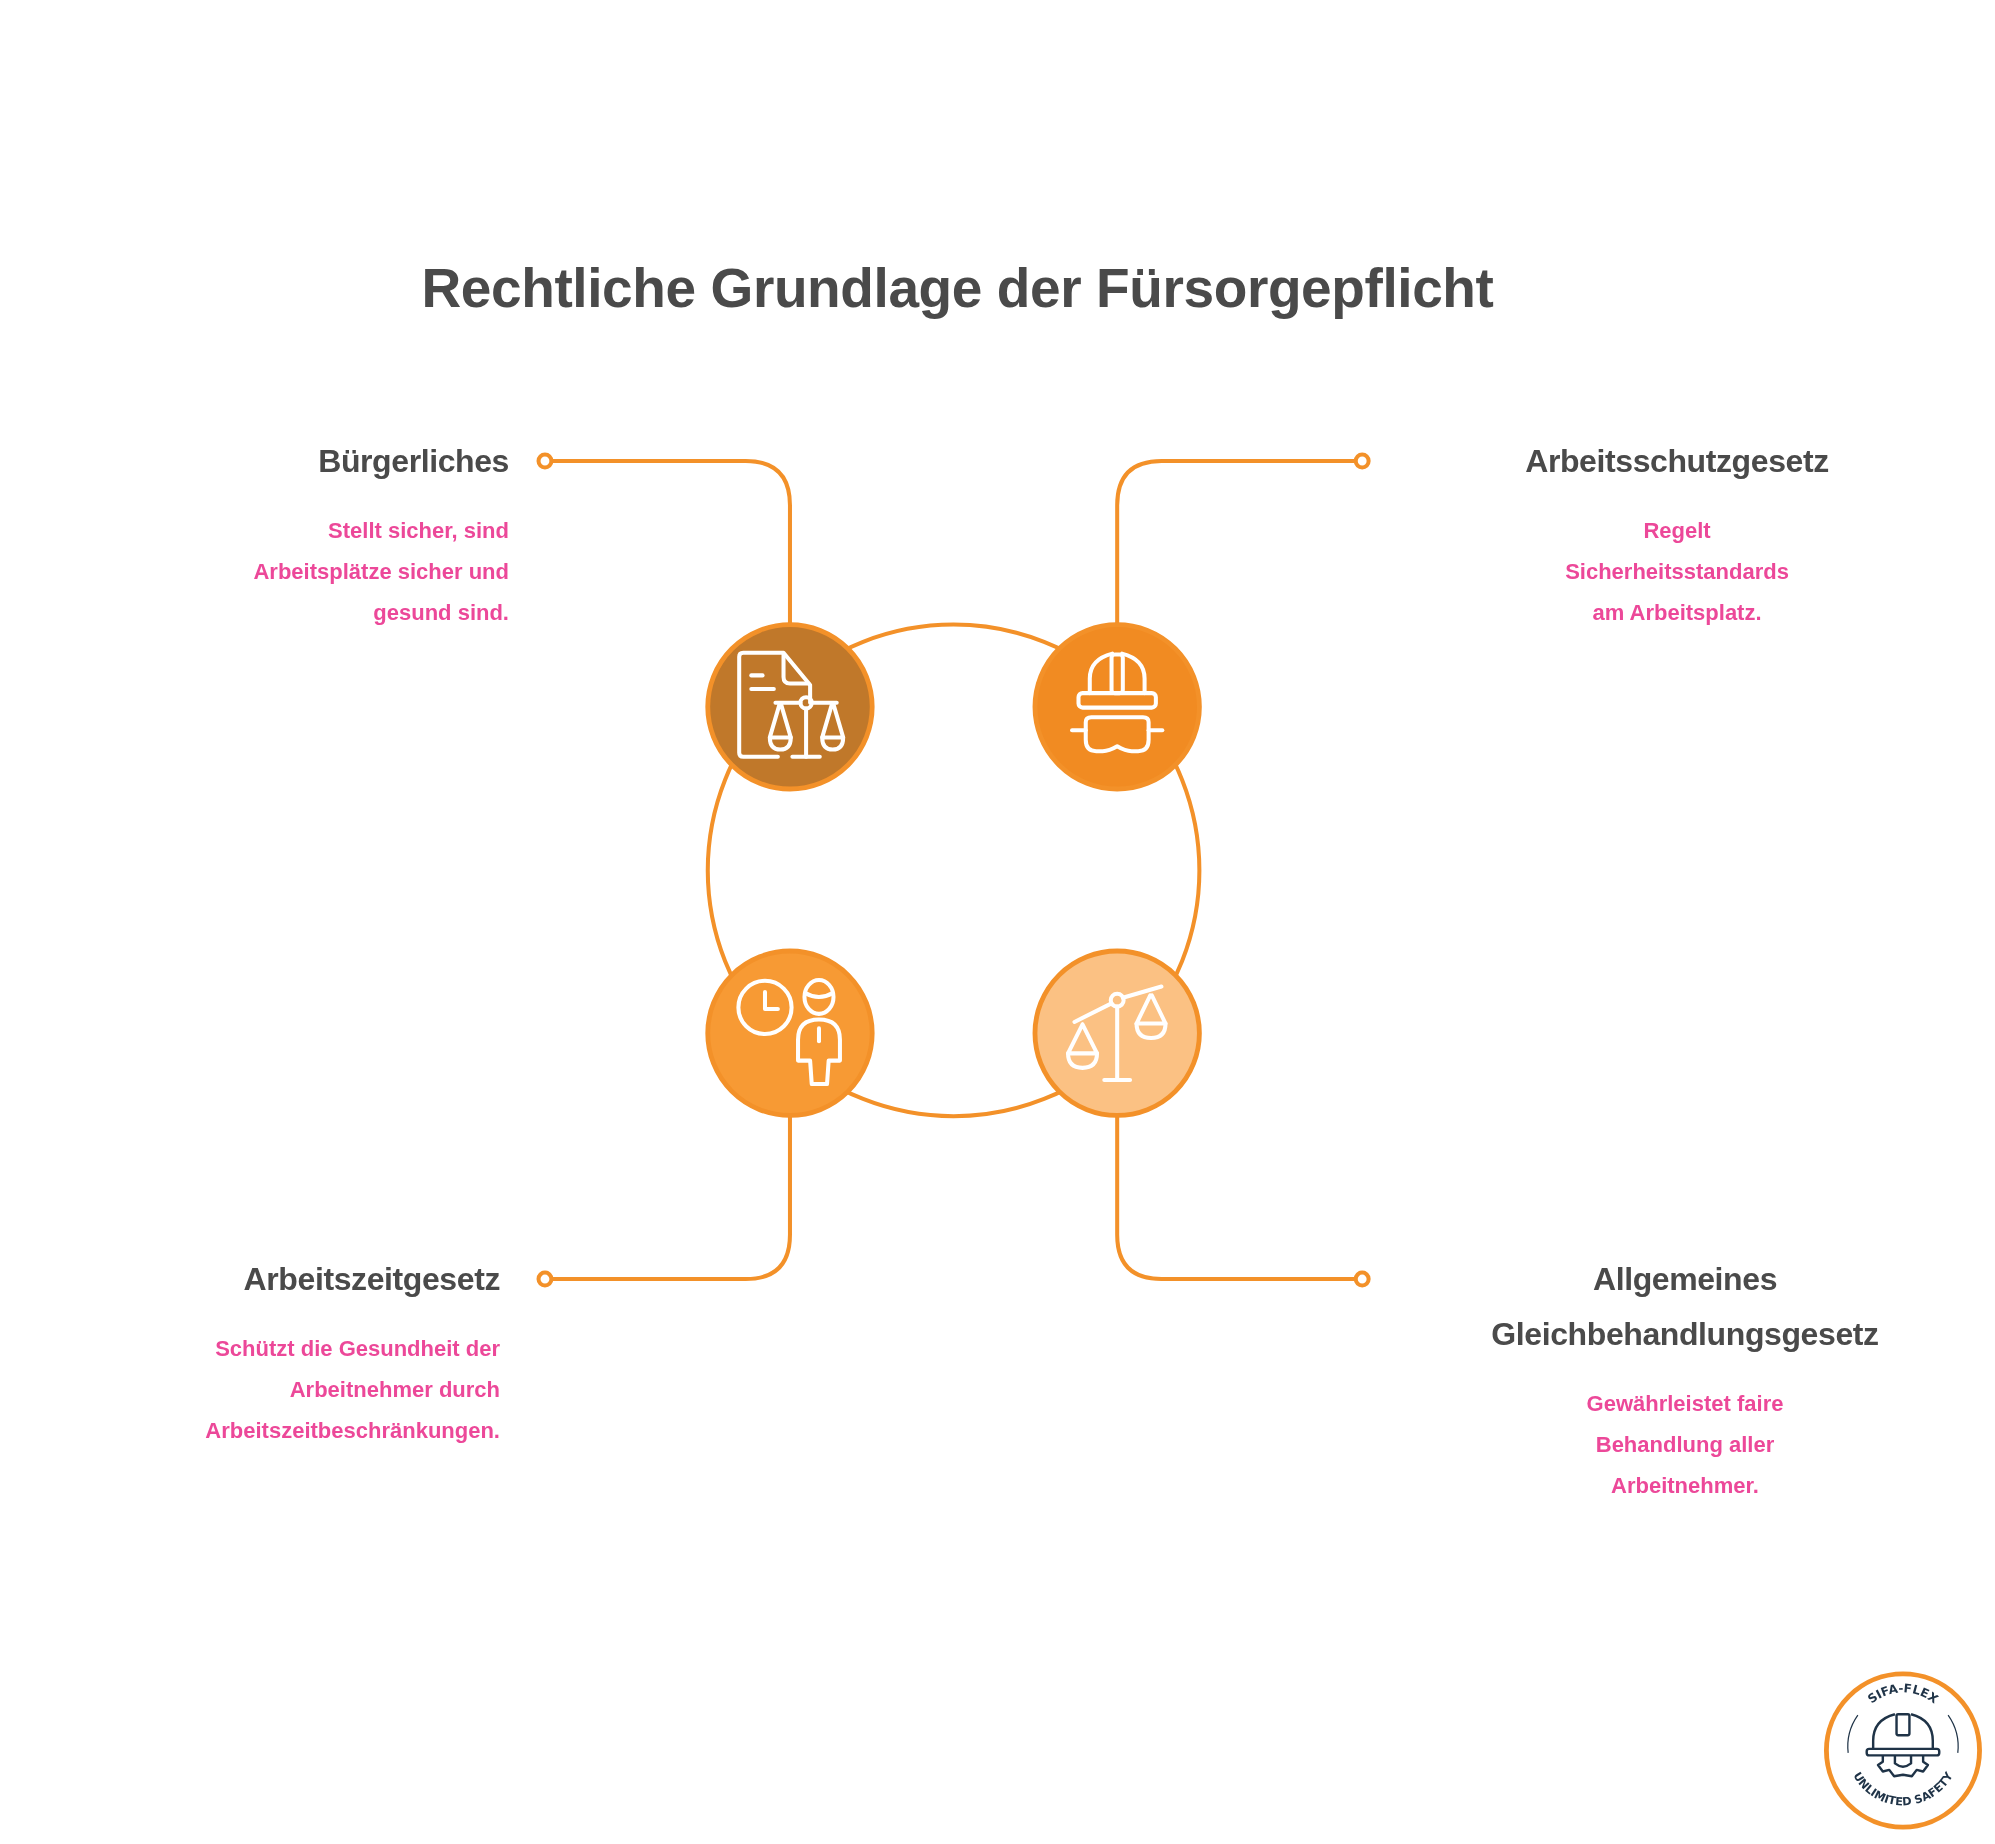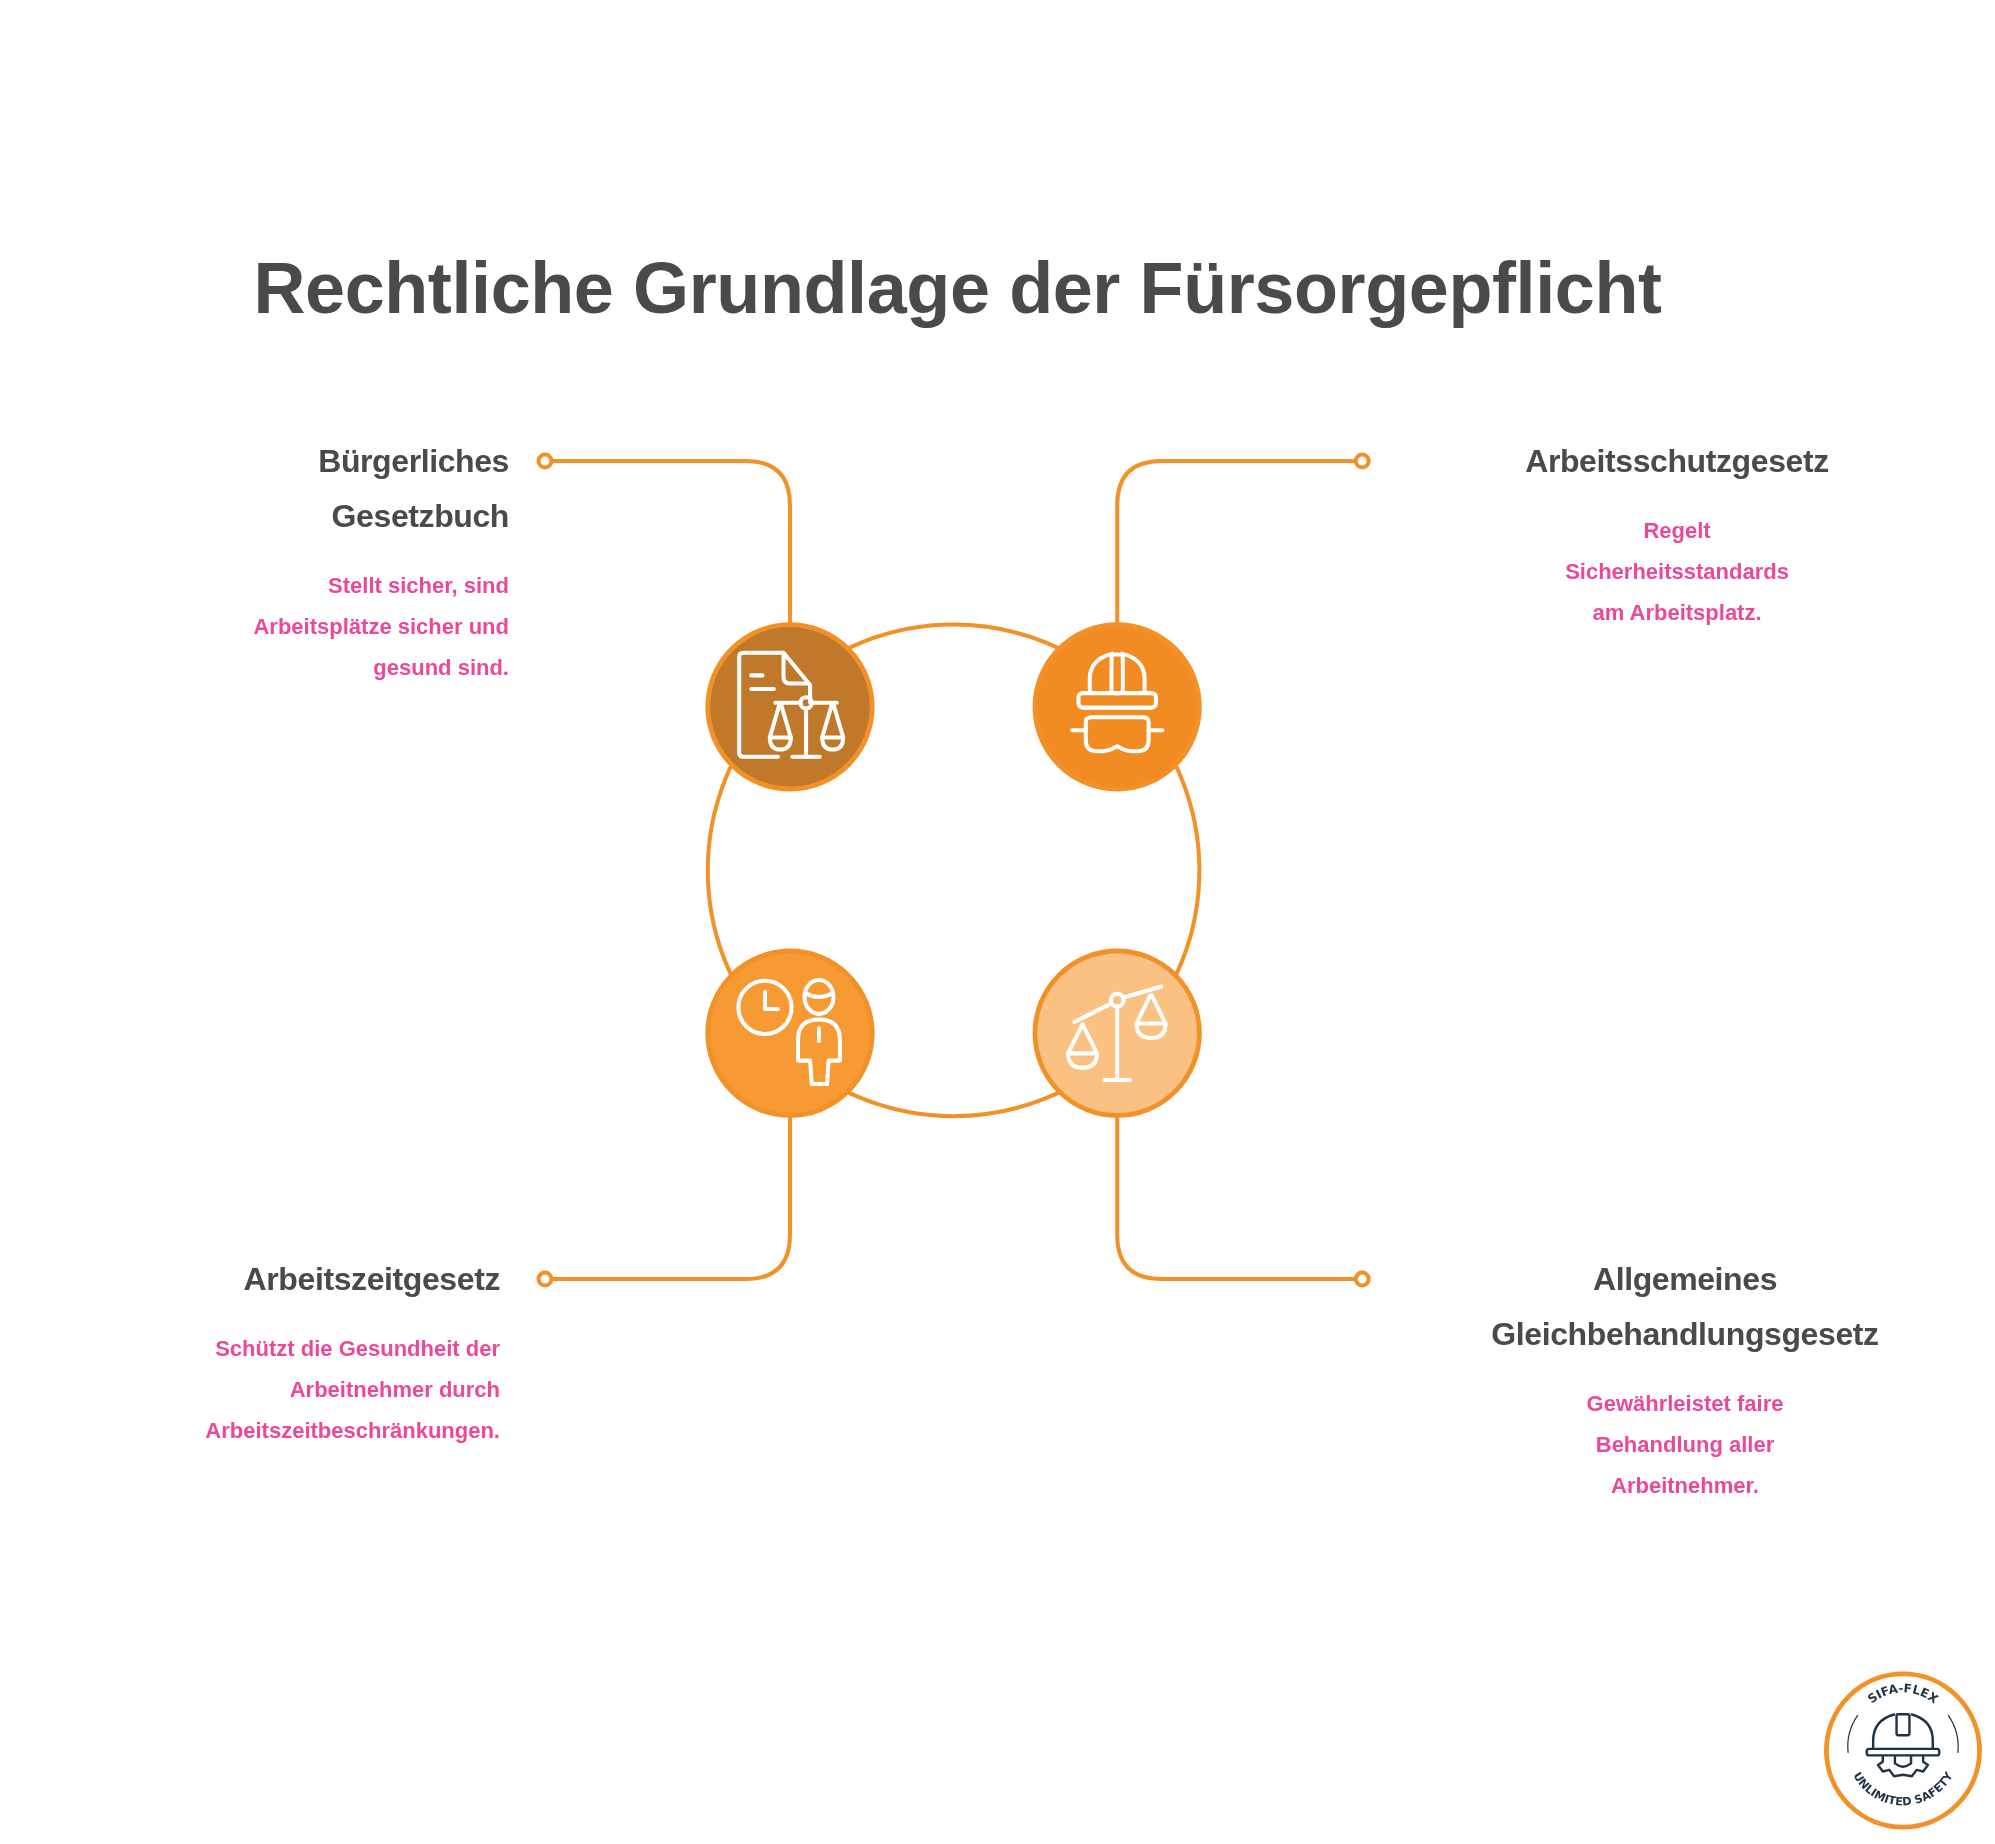--- a/index.html
+++ b/index.html
@@ -1,19 +1,19 @@
 <!DOCTYPE html>
 <html style="font-size:13px"><head>
 <meta charset="utf-8">
 <style>
   html, body { margin:0; padding:0; background:#ffffff; }
   body { width:1995px; height:1844px; position:relative; overflow:hidden;
          font-family:"Liberation Sans", "DejaVu Sans", sans-serif; color:#4a4a4a; }
   .title { position:absolute; left:0; width:1915px; top:256px; text-align:center;
-           font-size:72px; font-weight:bold; letter-spacing:-0.4px; color:#4a4a4a; line-height:64px; }
+           font-size:55px; font-weight:bold; letter-spacing:-0.4px; color:#4a4a4a; line-height:64px; }
   .block { position:absolute; width:451px; }
   .block.left { text-align:right; }
   .block.right { text-align:center; }
   .block h2 { margin:0; font-size:32px; font-weight:bold; line-height:55px; color:#4a4a4a; letter-spacing:-0.4px; }
   .block p { margin:21px 0 0 0; font-size:22px; line-height:41px; color:#ec4899; font-weight:bold; }
   .block p span { display:block; }
   svg.diagram { position:absolute; left:0; top:0; }
 </style>
 </head>
 <body>
@@ -118,21 +118,20 @@
       <rect x="2316" y="2170" width="90" height="8" rx="3"></rect>
       <path d="M2336 2178 L2336 2186 L2330 2190 L2336 2198 L2344 2196 L2350 2204 L2361 2202 L2372 2204 L2378 2196 L2386 2198 L2392 2190 L2386 2186 L2386 2178"></path>
       <path d="M2351 2178 L2351 2188 Q2361 2196 2371 2188 L2371 2178"></path>
     </g>
   </g>
 </svg>
 
 <div class="block left" style="left:58px; top:434px;">
   <h2>
     <span style="display:block">Bürgerliches</span>
-    <span style="display:block">Gesetzbuch</span>
   </h2>
   <p>
     <span>Stellt sicher, sind</span>
     <span>Arbeitsplätze sicher und</span>
     <span>gesund sind.</span>
   </p>
 </div>
 
 <div class="block right" style="left:1395px; top:434px; width:564px;">
   <h2>

